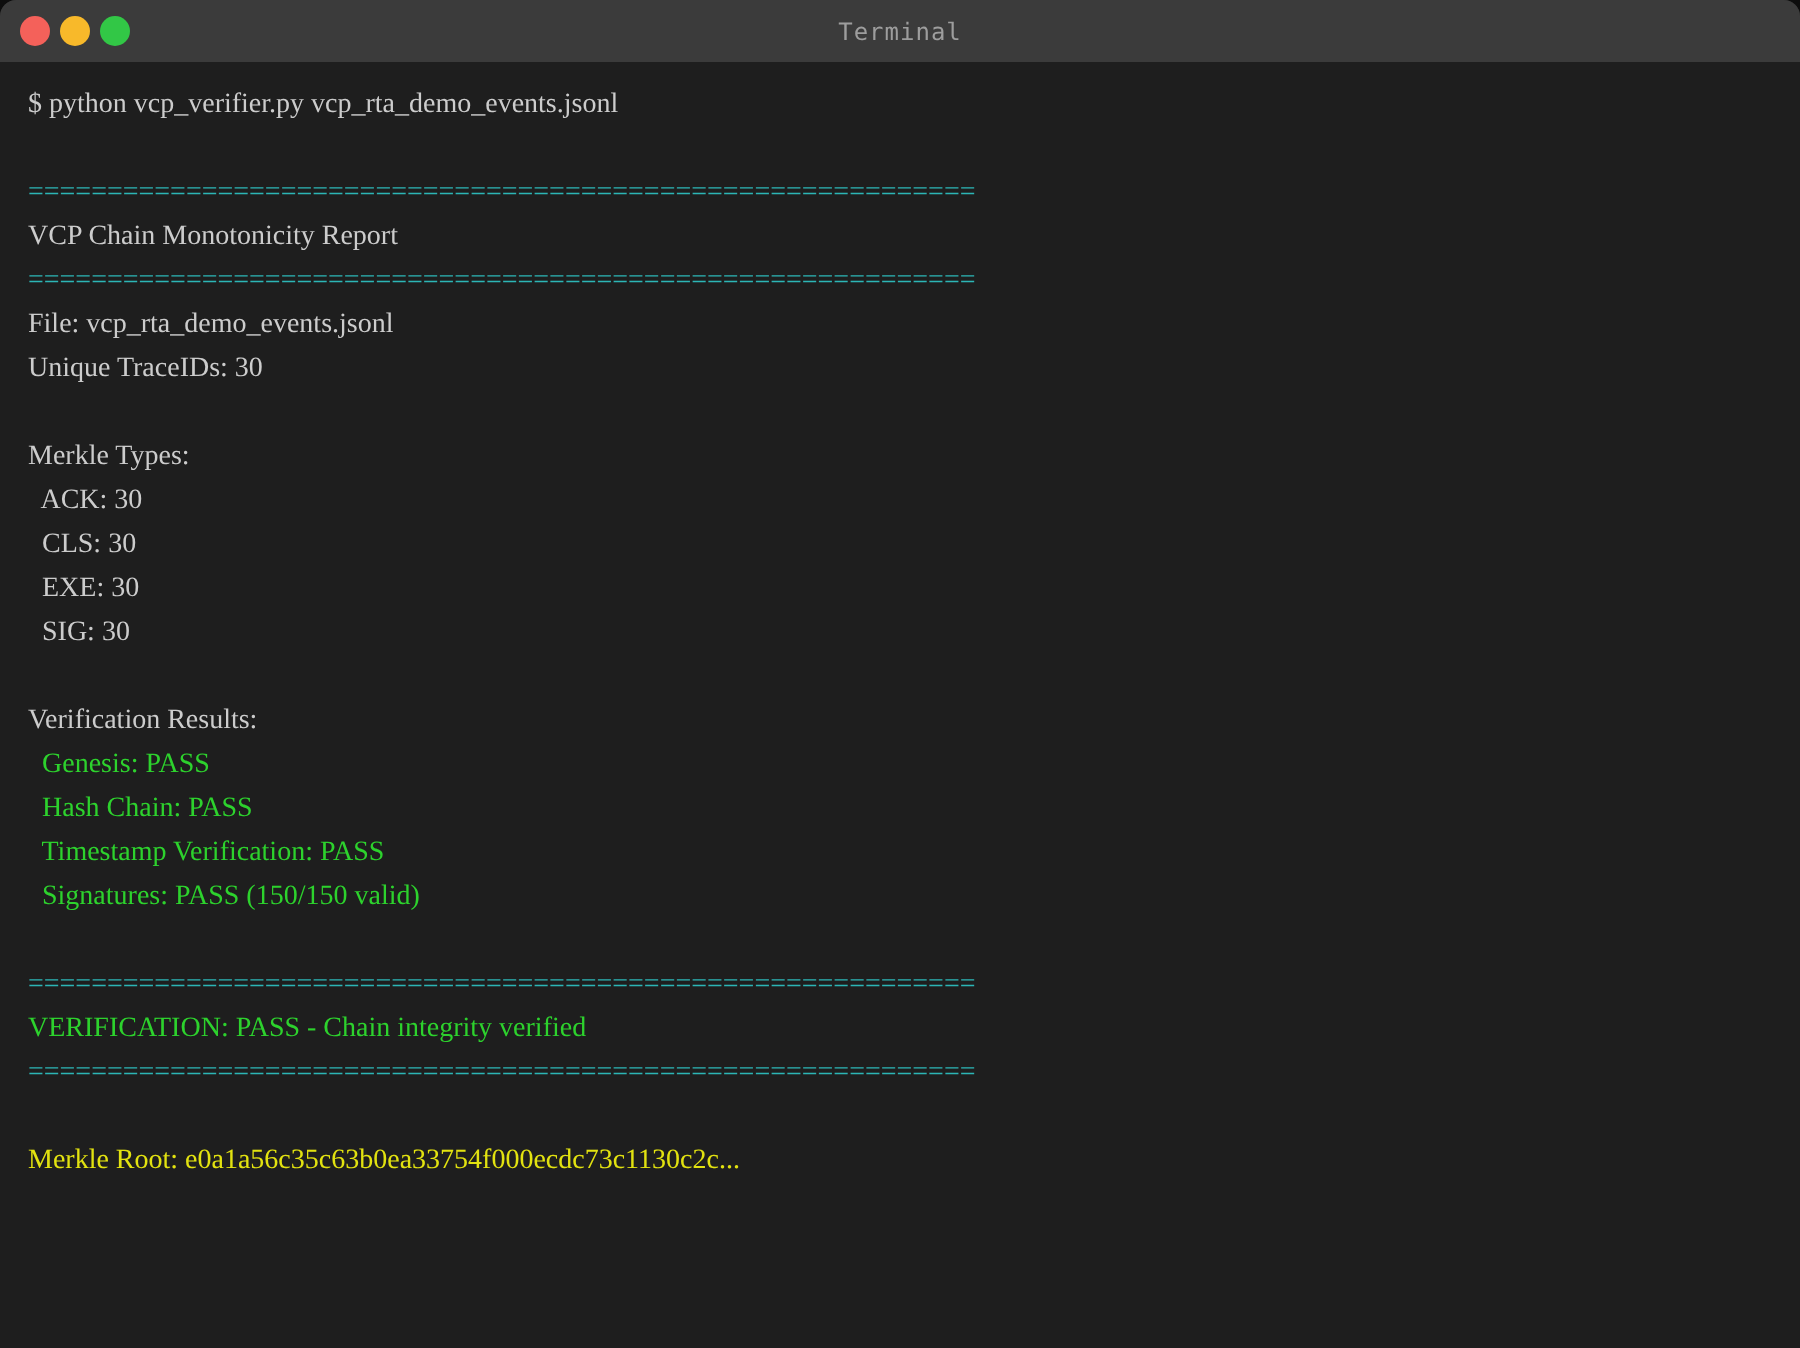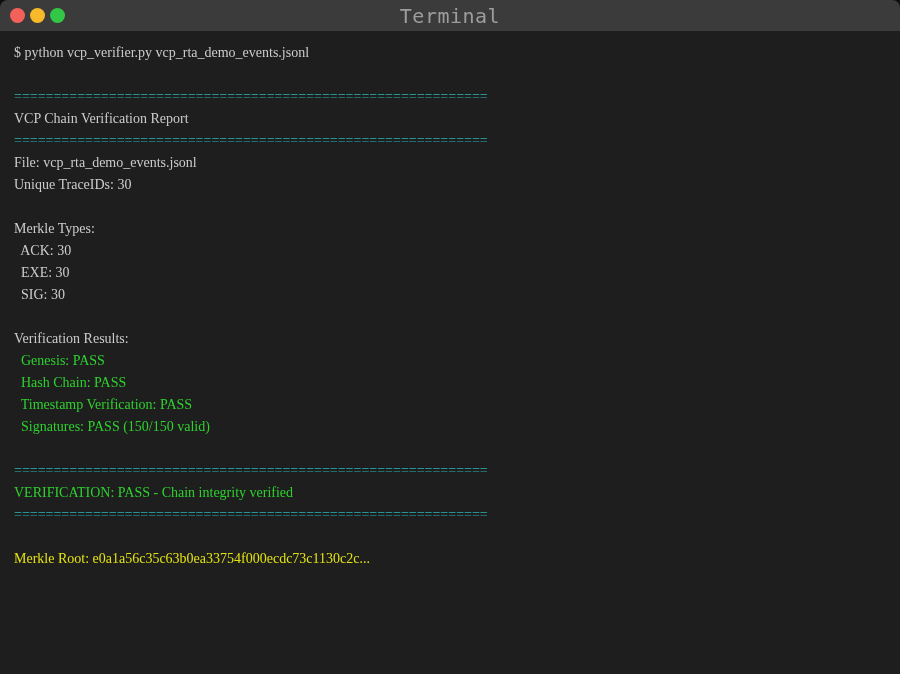--- a/index.html
+++ b/index.html
@@ -50,21 +50,21 @@
     border-radius: 50%;
     display: inline-block;
   }
   .light.close    { background: var(--light-red); }
   .light.minimize { background: var(--light-yellow); }
   .light.zoom     { background: var(--light-green); }
   .window-title {
     width: 100%;
     text-align: center;
     color: var(--title-fg);
-    font-size: 20px;
+    font-size: 12px;
     letter-spacing: 0.5px;
   }
   .terminal {
     flex: 1;
     padding: 11px 14px;
     font-size: 14px;
     line-height: 22px;
     cursor: text;
     font-family: Liberation Serif, serif;
   }
@@ -86,27 +86,28 @@
       <span class="light close"></span>
       <span class="light minimize"></span>
       <span class="light zoom"></span>
     </div>
     <div class="window-title">Terminal</div>
   </div>
   <div class="terminal">
       <div class="line c-fg">$ python vcp_verifier.py vcp_rta_demo_events.jsonl</div>
       <div class="line c-fg"></div>
       <div class="line c-cyan">============================================================</div>
-      <div class="line c-fg">VCP Chain Verification Report</div>
+      <div class="line c-fg">VCP Chain Monotonicity Report</div>
       <div class="line c-cyan">============================================================</div>
       <div class="line c-fg">File: vcp_rta_demo_events.jsonl</div>
       <div class="line c-fg">Unique TraceIDs: 30</div>
       <div class="line c-fg"></div>
       <div class="line c-fg">Merkle Types:</div>
       <div class="line c-fg">  ACK: 30</div>
+      <div class="line c-fg">  CLS: 30</div>
       <div class="line c-fg">  EXE: 30</div>
       <div class="line c-fg">  SIG: 30</div>
       <div class="line c-fg"></div>
       <div class="line c-fg">Verification Results:</div>
       <div class="line c-green">  Genesis: PASS</div>
       <div class="line c-green">  Hash Chain: PASS</div>
       <div class="line c-green">  Timestamp Verification: PASS</div>
       <div class="line c-green">  Signatures: PASS (150/150 valid)</div>
       <div class="line c-fg"></div>
       <div class="line c-cyan">============================================================</div>

